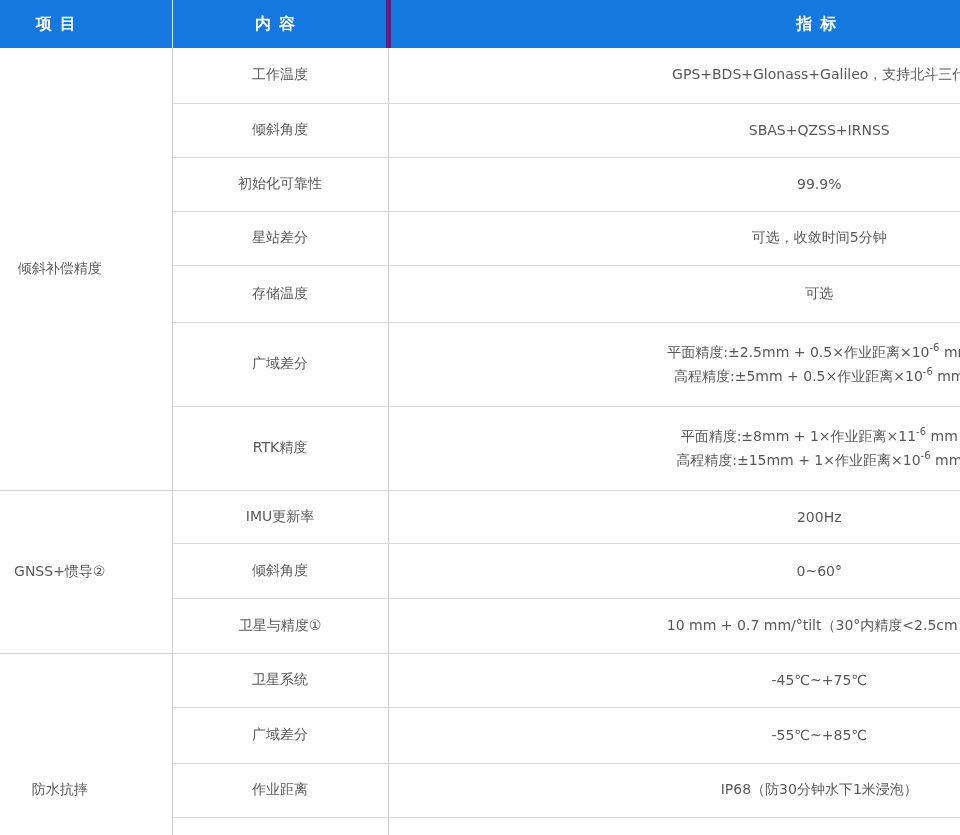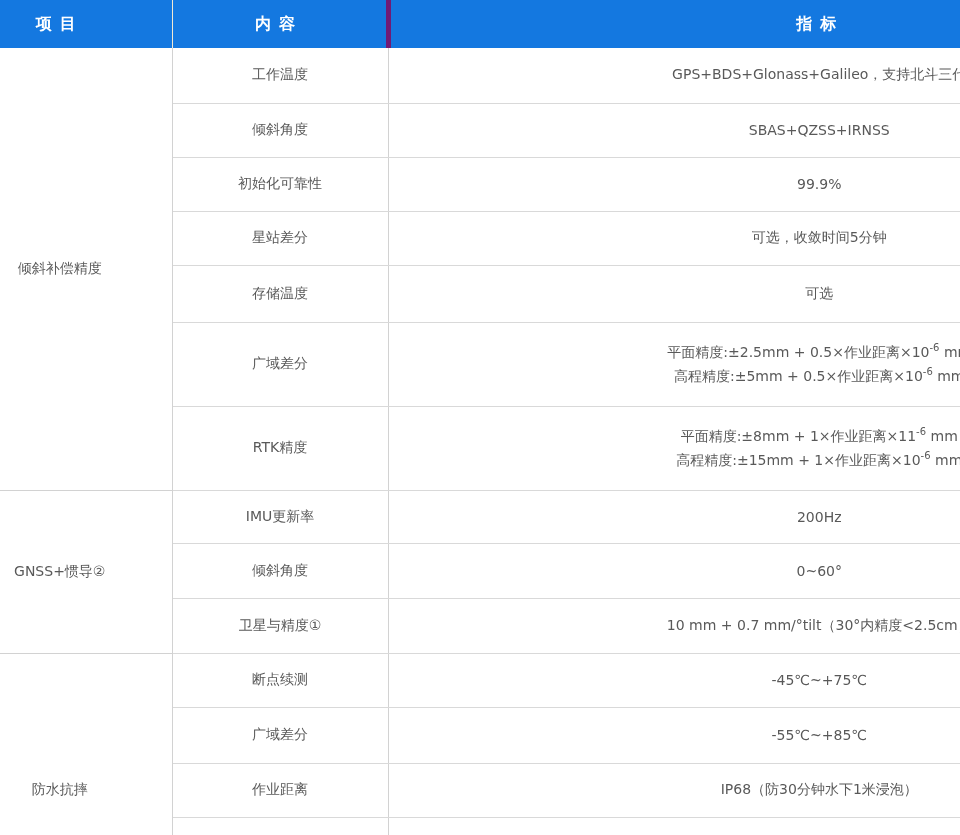--- a/index.html
+++ b/index.html
@@ -95,21 +95,21 @@
         <td class="c-label">倾斜角度</td>
         <td class="c-val">0~60°</td>
       </tr>
       <tr class="h55">
         <td class="c-label">卫星与精度①</td>
         <td class="c-val">10 mm + 0.7 mm/°tilt（30°内精度&lt;2.5cm）</td>
       </tr>
 
       <tr class="h54">
         <td class="c-group" rowspan="4">防水抗摔</td>
-        <td class="c-label">断点续测</td>
+        <td class="c-label">卫星系统</td>
         <td class="c-val">-45℃~+75℃</td>
       </tr>
       <tr class="h56">
         <td class="c-label">广域差分</td>
         <td class="c-val">-55℃~+85℃</td>
       </tr>
       <tr class="h54">
         <td class="c-label">作业距离</td>
         <td class="c-val">IP68（防30分钟水下1米浸泡）</td>
       </tr>

